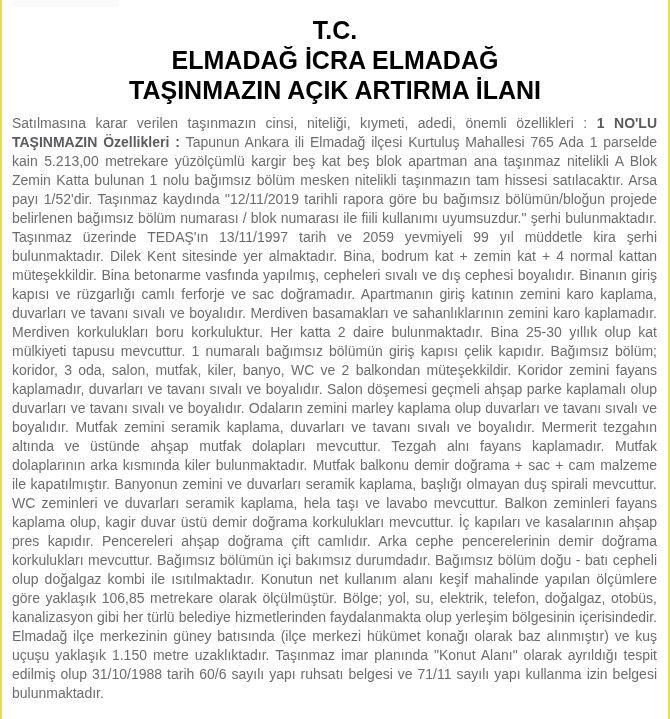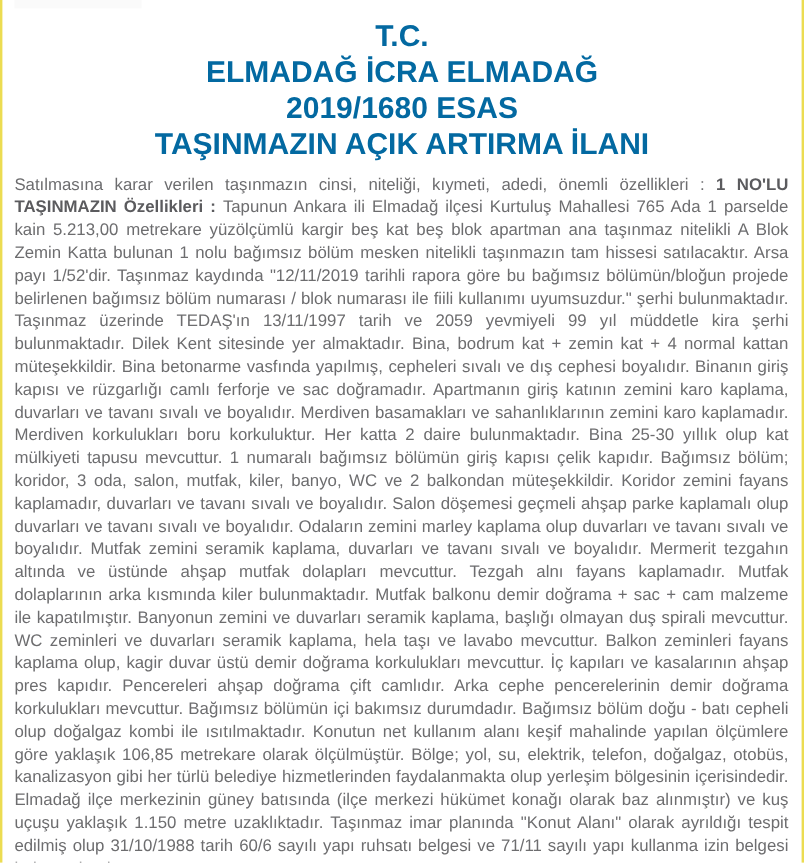--- a/index.html
+++ b/index.html
@@ -25,21 +25,21 @@
     width: 106px;
     height: 7px;
     background: #fafafa;
   }
   .doc-header {
     padding-top: 15px;
     text-align: center;
     font-weight: 700;
     font-size: 25px;
     line-height: 30px;
-    color: #0369a1;
+    color: #000000;
   }
   .doc-body {
     margin: 9px 11px 0 10px;
     text-align: justify;
     font-size: 14px;
     line-height: 19px;
     color: #6d6d6f;
   }
   .doc-body b,
   .value-line b {
@@ -50,21 +50,20 @@
 </head>
 <body>
 
 <div class="page">
 
   <div class="top-artifact"></div>
 
   <header class="doc-header">
     <div>T.C.</div>
     <div>ELMADAĞ İCRA ELMADAĞ</div>
-    <div>2019/1680 ESAS</div>
     <div>TAŞINMAZIN AÇIK ARTIRMA İLANI</div>
   </header>
 
   <main>
     <p class="doc-body"><span>Satılmasına karar verilen taşınmazın cinsi, niteliği, kıymeti, adedi, önemli özellikleri : </span><b>1 NO'LU TAŞINMAZIN Özellikleri : </b><span>Tapunun Ankara ili Elmadağ ilçesi Kurtuluş Mahallesi 765 Ada 1 parselde kain 5.213,00 metrekare yüzölçümlü kargir beş kat beş blok apartman ana taşınmaz nitelikli A Blok Zemin Katta bulunan 1 nolu bağımsız bölüm mesken nitelikli taşınmazın tam hissesi satılacaktır. Arsa payı 1/52'dir. Taşınmaz kaydında "12/11/2019 tarihli rapora göre bu bağımsız bölümün/bloğun projede belirlenen bağımsız bölüm numarası / blok numarası ile fiili kullanımı uyumsuzdur." şerhi bulunmaktadır. Taşınmaz üzerinde TEDAŞ'ın 13/11/1997 tarih ve 2059 yevmiyeli 99 yıl müddetle kira şerhi bulunmaktadır. Dilek Kent sitesinde yer almaktadır. Bina, bodrum kat + zemin kat + 4 normal kattan müteşekkildir. Bina betonarme vasfında yapılmış, cepheleri sıvalı ve dış cephesi boyalıdır. Binanın giriş kapısı ve rüzgarlığı camlı ferforje ve sac doğramadır. Apartmanın giriş katının zemini karo kaplama, duvarları ve tavanı sıvalı ve boyalıdır. Merdiven basamakları ve sahanlıklarının zemini karo kaplamadır. Merdiven korkulukları boru korkuluktur. Her katta 2 daire bulunmaktadır. Bina 25-30 yıllık olup kat mülkiyeti tapusu mevcuttur. 1 numaralı bağımsız bölümün giriş kapısı çelik kapıdır. Bağımsız bölüm; koridor, 3 oda, salon, mutfak, kiler, banyo, WC ve 2 balkondan müteşekkildir. Koridor zemini fayans kaplamadır, duvarları ve tavanı sıvalı ve boyalıdır. Salon döşemesi geçmeli ahşap parke kaplamalı olup duvarları ve tavanı sıvalı ve boyalıdır. Odaların zemini marley kaplama olup duvarları ve tavanı sıvalı ve boyalıdır. Mutfak zemini seramik kaplama, duvarları ve tavanı sıvalı ve boyalıdır. Mermerit tezgahın altında ve üstünde ahşap mutfak dolapları mevcuttur. Tezgah alnı fayans kaplamadır. Mutfak dolaplarının arka kısmında kiler bulunmaktadır. Mutfak balkonu demir doğrama + sac + cam malzeme ile kapatılmıştır. Banyonun zemini ve duvarları seramik kaplama, başlığı olmayan duş spirali mevcuttur. WC zeminleri ve duvarları seramik kaplama, hela taşı ve lavabo mevcuttur. Balkon zeminleri fayans kaplama olup, kagir duvar üstü demir doğrama korkulukları mevcuttur. İç kapıları ve kasalarının ahşap pres kapıdır. Pencereleri ahşap doğrama çift camlıdır. Arka cephe pencerelerinin demir doğrama korkulukları mevcuttur. Bağımsız bölümün içi bakımsız durumdadır. Bağımsız bölüm doğu - batı cepheli olup doğalgaz kombi ile ısıtılmaktadır. Konutun net kullanım alanı keşif mahalinde yapılan ölçümlere göre yaklaşık 106,85 metrekare olarak ölçülmüştür. Bölge; yol, su, elektrik, telefon, doğalgaz, otobüs, kanalizasyon gibi her türlü belediye hizmetlerinden faydalanmakta olup yerleşim bölgesinin içerisindedir. Elmadağ ilçe merkezinin güney batısında (ilçe merkezi hükümet konağı olarak baz alınmıştır) ve kuş uçuşu yaklaşık 1.150 metre uzaklıktadır. Taşınmaz imar planında "Konut Alanı" olarak ayrıldığı tespit edilmiş olup 31/10/1988 tarih 60/6 sayılı yapı ruhsatı belgesi ve 71/11 sayılı yapı kullanma izin belgesi bulunmaktadır.</span></p>
 
   </main>
 
 </div>
 

